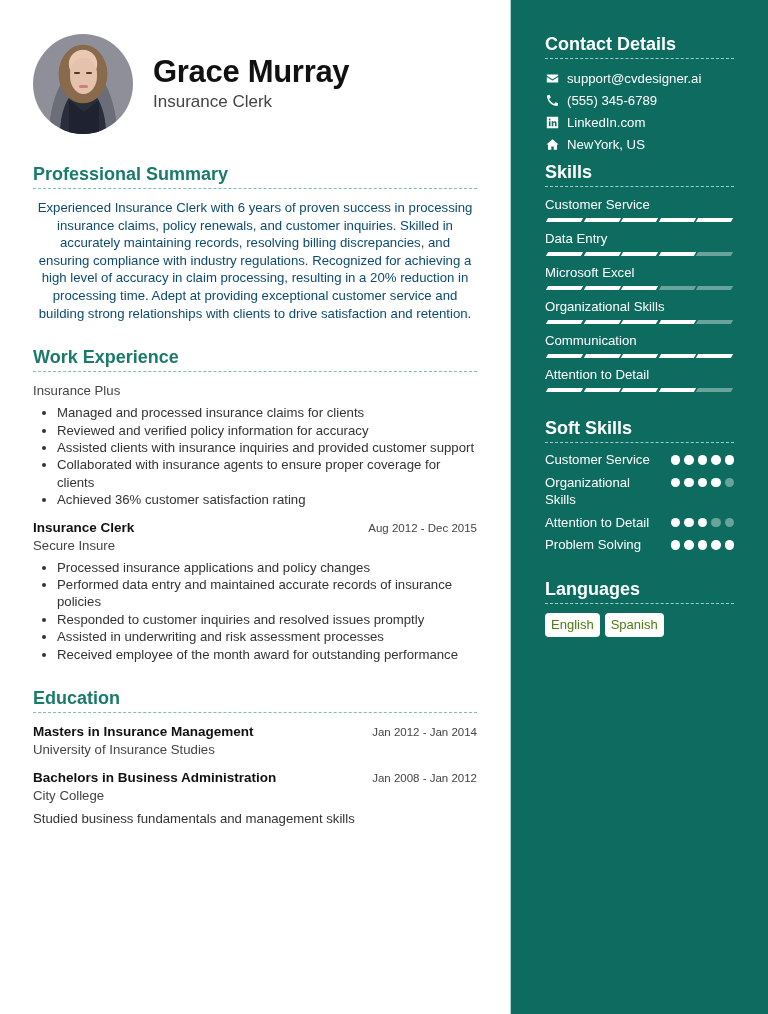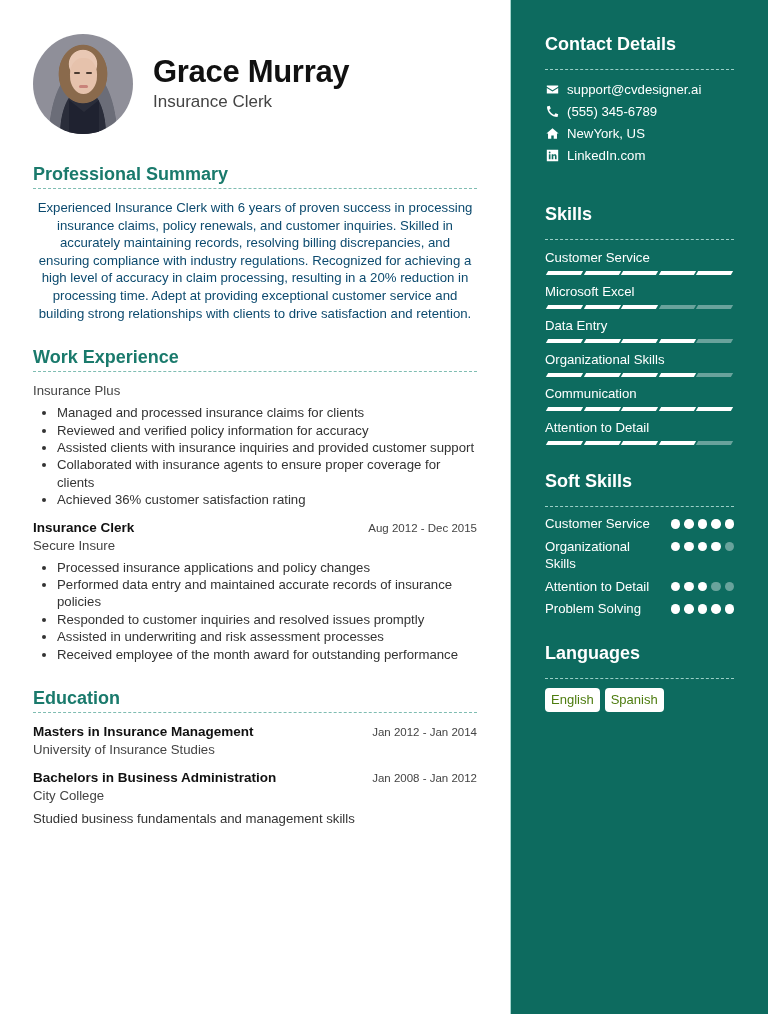--- a/index.html
+++ b/index.html
@@ -54,21 +54,21 @@
     .entry-desc { font-size: 13.2px; line-height: 17.6px; color: #333; margin-top: 5px; }
 
     
     .sidebar {
       position: absolute; left: 510px; top: 0; width: 258px; height: 1014px;
       background: #0d6b5f; padding: 33px 34px 0 34px; color: #fff;
       border-left: 1px solid #a6d6cf;
     }
     .side-title {
       font-size: 18px; font-weight: 700; color: #fff; line-height: 22px;
-      padding-bottom: 14px; border-bottom: 1.5px dashed #9ccfc7;
+      padding-bottom: 3px; border-bottom: 1.5px dashed #9ccfc7;
     }
     .side-section { margin-top: 22px; }
     .side-section:first-child { margin-top: 0; }
 
     .contact-list { margin-top: 8px; }
     .contact-item { display: flex; align-items: center; height: 22px; font-size: 13.2px; }
     .contact-icon { width: 14px; height: 14px; margin-right: 8px; display: inline-flex; align-items: center; justify-content: center; }
     .contact-icon svg { width: 13px; height: 13px; fill: #fff; }
 
     .skill { margin-top: 7px; }
@@ -186,66 +186,66 @@
           <span class="contact-icon">
             <svg viewBox="0 0 16 16">
                 <path d="M15 11.5l-3.3-1.4-1.7 2.1C7.6 11 5 8.4 3.8 6l2.1-1.7L4.5 1 1.2 1.8C1.2 9 7 14.8 14.2 14.8z"></path>
               </svg>
           </span>
           <span>(555) 345-6789</span>
         </div>
         <div class="contact-item">
           <span class="contact-icon">
             <svg viewBox="0 0 16 16">
+                <path d="M1 1h14v14H1z M3.5 6.5V12.5h2V6.5z M4.5 3.2a1.1 1.1 0 1 0 0 2.2 1.1 1.1 0 0 0 0-2.2z M7 6.5V12.5h2V9.3c0-.9.5-1.3 1.1-1.3.6 0 .9.4.9 1.3v3.2h2V8.9c0-1.7-.9-2.5-2.1-2.5-.9 0-1.5.4-1.9 1V6.5z" fill-rule="evenodd"></path>
+              </svg>
+          </span>
+          <span>LinkedIn.com</span>
+        </div>
+        <div class="contact-item">
+          <span class="contact-icon">
+            <svg viewBox="0 0 16 16">
                 <path d="M8 1.5 0.5 8h2V14.5h4v-4h3v4h4V8h2z"></path>
               </svg>
           </span>
           <span>NewYork, US</span>
         </div>
-        <div class="contact-item">
-          <span class="contact-icon">
-            <svg viewBox="0 0 16 16">
-                <path d="M1 1h14v14H1z M3.5 6.5V12.5h2V6.5z M4.5 3.2a1.1 1.1 0 1 0 0 2.2 1.1 1.1 0 0 0 0-2.2z M7 6.5V12.5h2V9.3c0-.9.5-1.3 1.1-1.3.6 0 .9.4.9 1.3v3.2h2V8.9c0-1.7-.9-2.5-2.1-2.5-.9 0-1.5.4-1.9 1V6.5z" fill-rule="evenodd"></path>
-              </svg>
-          </span>
-          <span>LinkedIn.com</span>
-        </div>
-      </div>
-    </div>
-
-    <div class="side-section" style="margin-top:37px">
+      </div>
+    </div>
+
+    <div class="side-section" style="margin-top:6px">
       <div class="side-title">Skills</div>
       <div id="skills-list">
           <div class="skill">
             <div class="skill-label">Customer Service</div>
             <div class="bars">
               <div class="bar"></div>
               <div class="bar"></div>
               <div class="bar"></div>
               <div class="bar"></div>
               <div class="bar"></div>
             </div>
           </div>
           <div class="skill">
+            <div class="skill-label">Data Entry</div>
+            <div class="bars">
+              <div class="bar"></div>
+              <div class="bar"></div>
+              <div class="bar"></div>
+              <div class="bar"></div>
+              <div class="bar off"></div>
+            </div>
+          </div>
+          <div class="skill">
             <div class="skill-label">Microsoft Excel</div>
             <div class="bars">
               <div class="bar"></div>
               <div class="bar"></div>
               <div class="bar"></div>
               <div class="bar off"></div>
-              <div class="bar off"></div>
-            </div>
-          </div>
-          <div class="skill">
-            <div class="skill-label">Data Entry</div>
-            <div class="bars">
-              <div class="bar"></div>
-              <div class="bar"></div>
-              <div class="bar"></div>
-              <div class="bar"></div>
               <div class="bar off"></div>
             </div>
           </div>
           <div class="skill">
             <div class="skill-label">Organizational Skills</div>
             <div class="bars">
               <div class="bar"></div>
               <div class="bar"></div>
               <div class="bar"></div>
               <div class="bar"></div>

